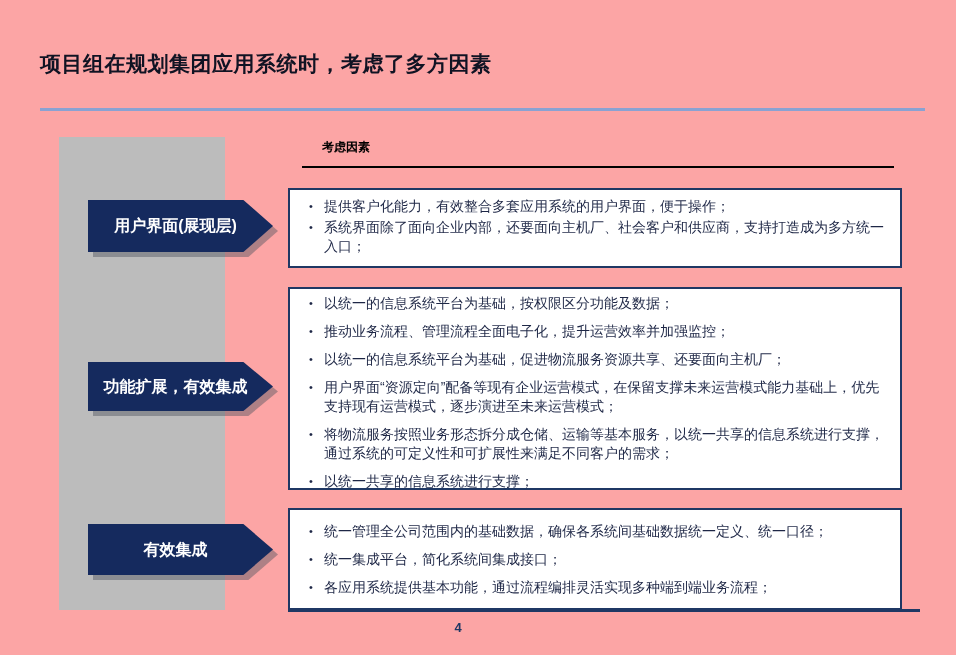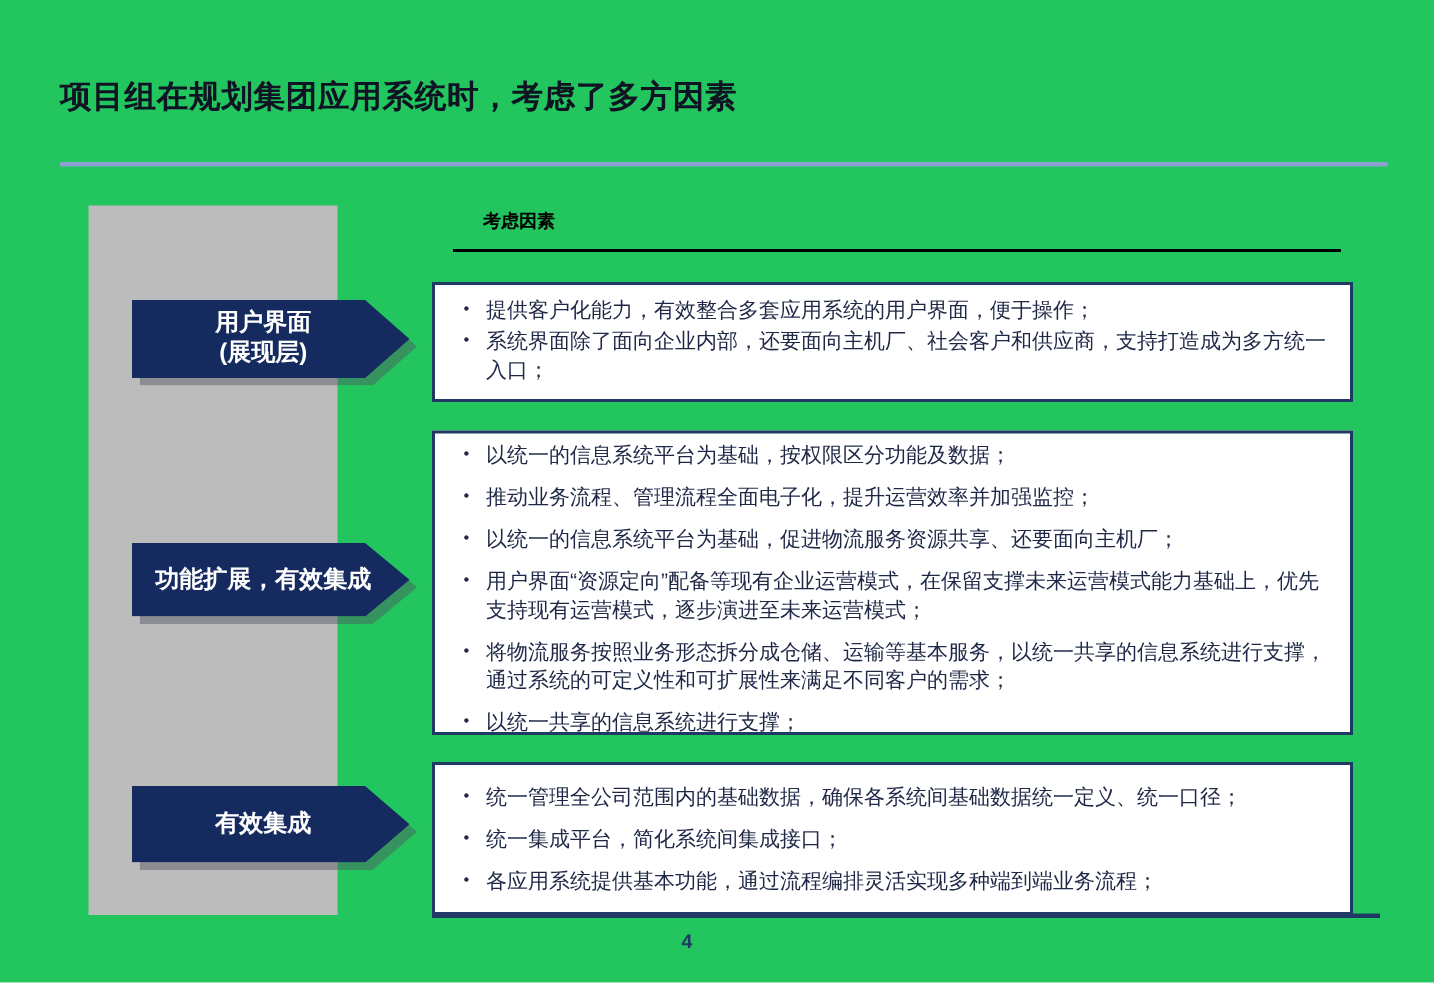--- a/index.html
+++ b/index.html
@@ -7,21 +7,21 @@
     --border-navy:#1f3864;
     --title-underline:#8aa2d2;
     --gray-bar:#bcbcbc;
     --text-dark:#1e2746;
     --title-color:#101323;
     --page-number-color:#1f3864;
   }
   *{margin:0;padding:0;box-sizing:border-box;}
   html,body{background:#ffffff;}
   body{font-family:"Liberation Sans","DejaVu Sans",sans-serif;}
-  .slide{position:relative;width:956px;height:655px;background:#22c55e;overflow:hidden;text-decoration:underline;}
+  .slide{position:relative;width:956px;height:655px;background:#fca5a5;overflow:hidden;text-decoration:underline;}
 
   .slide-title{
     position:absolute;left:40px;top:50px;width:880px;
     font-size:21px;font-weight:bold;color:var(--title-color);
     letter-spacing:0.5px;
   }
   .title-divider{
     position:absolute;left:40px;top:108px;width:885px;height:3px;
     background:var(--title-underline);
   }
@@ -46,21 +46,21 @@
   .arrow-wrap.r3{top:524px;height:51px;}
   .arrow-shadow{
     position:absolute;left:5px;top:5px;width:100%;height:100%;
     background:rgba(80,85,95,0.45);
     clip-path:polygon(0 0,84% 0,100% 50%,84% 100%,0 100%);
   }
   .arrow-shape{
     position:absolute;left:0;top:0;width:100%;height:100%;
     background:var(--navy);
     clip-path:polygon(0 0,84% 0,100% 50%,84% 100%,0 100%);
-    display:flex;flex-direction:column;align-items:center;justify-content:center;
+    display:flex;align-items:center;justify-content:center;
     color:#ffffff;font-size:16px;font-weight:bold;line-height:20px;
     text-align:center;padding-right:10px;
   }
 
   .bbox{
     position:absolute;left:288px;width:614px;
     border:2px solid var(--border-navy);background:#ffffff;
   }
   .bbox.b1{top:188px;height:80px;}
   .bbox.b2{top:287px;height:203px;}

